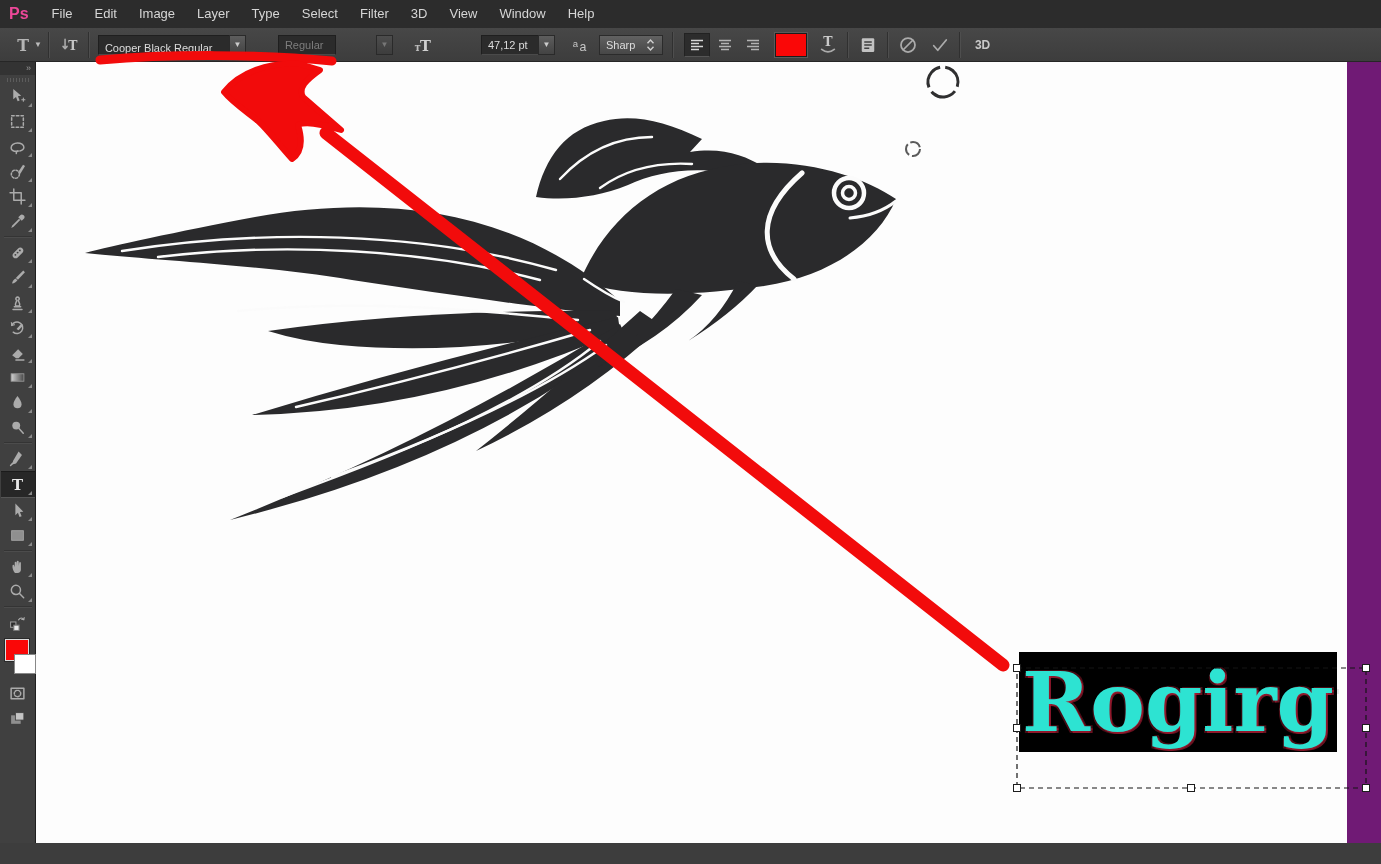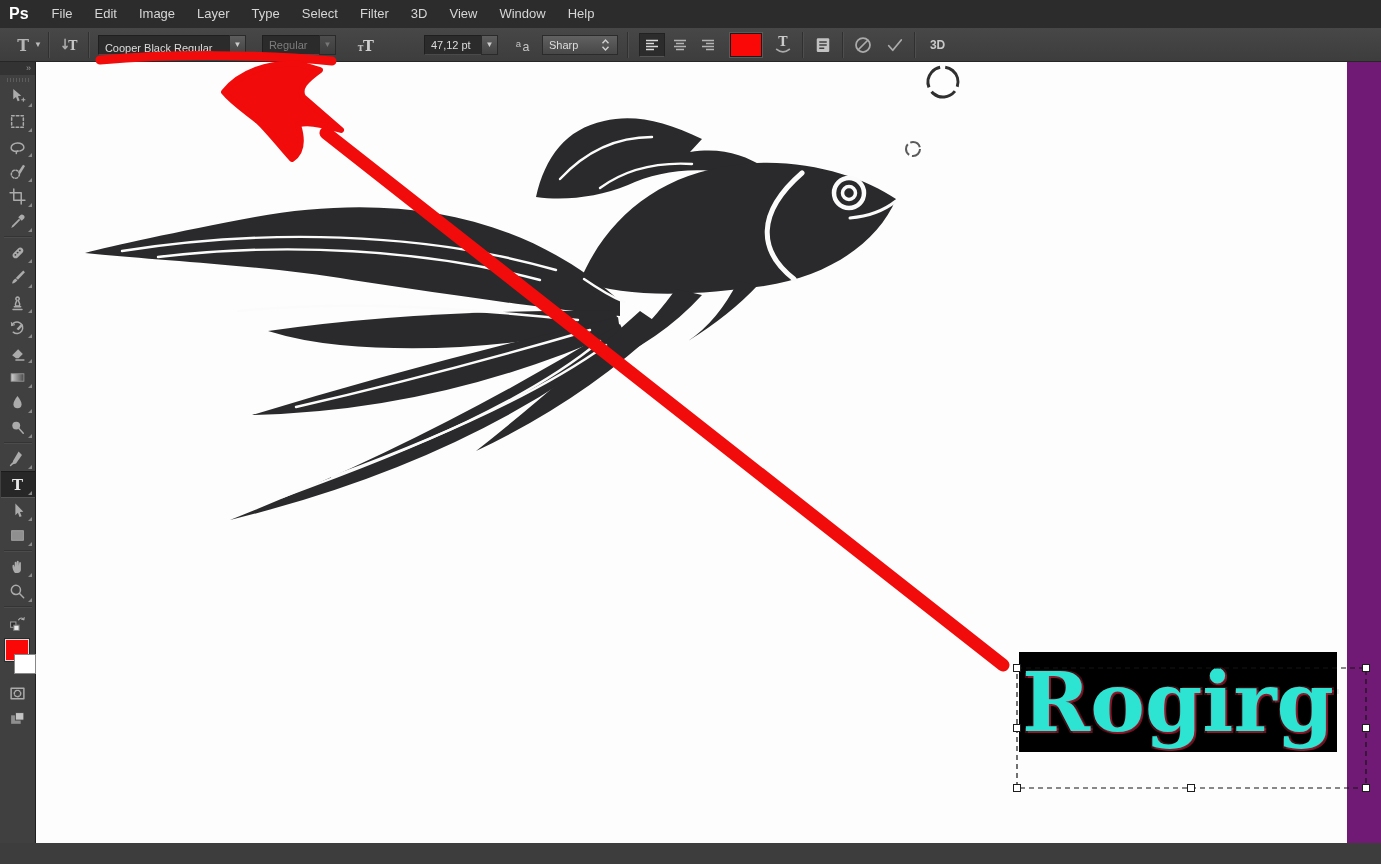--- a/index.html
+++ b/index.html
@@ -1,21 +1,21 @@
 <!DOCTYPE html>
 <html style="--red: #f20b0b; --cyan: #2de3d2; --fish: #2a2a2c;"><head>
 <meta charset="utf-8">
 <style>
   html,body{margin:0;padding:0;background:#222;}
   #app{position:relative;width:1381px;height:864px;overflow:hidden;background:#3d3d3d;
        font-family:"Liberation Sans",sans-serif;-webkit-font-smoothing:antialiased;}
 
   
   .menubar{height:28px;background:#2c2c2c;display:flex;align-items:center;color:#d6d6d6;font-size:13px;}
-  .ps-logo{font-weight:bold;font-size:16px;color:#ffffff;padding:0 12px 0 9px;letter-spacing:0;}
+  .ps-logo{font-weight:bold;font-size:16px;color:#ec4899;padding:0 12px 0 9px;letter-spacing:0;}
   .menu-item{padding:0 11px;cursor:default;line-height:28px;}
 
   
   .optionsbar{height:34px;background:linear-gradient(#474747,#3d3d3d);border-bottom:1px solid #262626;
               display:flex;align-items:center;color:#c9c9c9;box-sizing:border-box;}
   .ob-sep{width:1px;height:26px;background:#303030;border-right:1px solid #4e4e4e;margin:0 6px;}
   .ob-icon{display:flex;align-items:center;justify-content:center;width:26px;height:26px;}
   .tool-preset{display:flex;align-items:center;margin-left:14px;}
   .caret{font-size:8px;color:#bbb;margin-left:2px;}
   .field{display:flex;align-items:center;height:20px;margin-left:48px;}
@@ -96,21 +96,21 @@
         <text x="11.5" y="12.5" text-anchor="middle" font-size="11" font-family="DejaVu Serif,serif" font-weight="bold" fill="#c5c5c5">T</text>
       </svg>
     </div>
     <div class="ob-sep"></div>
     <div class="field" style="margin-left:2px;">
       <div class="box" style="width:118px;align-items:flex-end;">
         <span>Cooper Black Regular</span>
       </div>
       <div class="ddbtn">▼</div>
     </div>
-    <div class="field disabled" style="margin-left:16px;">
+    <div class="field disabled" style="margin-left:32px;gap:41px;">
       <div class="box" style="width:44px;">
         <span>Regular</span>
       </div>
       <div class="ddbtn">▼</div>
     </div>
     <div class="ob-icon" style="margin-left:14px;">
       <svg width="22" height="18" viewBox="0 0 18 16">
         <text x="4" y="13" font-size="9" font-family="DejaVu Serif,serif" fill="#bdbdbd" font-weight="bold">т</text>
         <text x="9" y="13" font-size="13" font-family="DejaVu Serif,serif" fill="#cfcfcf" font-weight="bold">T</text>
       </svg>
@@ -120,21 +120,21 @@
         <span>47,12 pt</span>
       </div>
       <div class="ddbtn">▼</div>
     </div>
     <div class="ob-icon" style="margin-left:12px;">
       <svg width="18" height="18" viewBox="0 0 16 16">
         <text x="1.5" y="9.5" font-size="8.5" fill="#c7c7c7">a</text>
         <text x="7.5" y="13" font-size="11" fill="#c7c7c7">a</text>
       </svg>
     </div>
-    <div class="sharp-btn" style="width:76px;margin-left:6px;">
+    <div class="sharp-btn" style="width:64px;margin-left:6px;">
       <span style="flex:1">Sharp</span>
       <svg width="11" height="14" viewBox="0 0 11 14">
         <path d="M2.5 5.2L5.5 2l3 3.2M2.5 8.8l3 3.2 3-3.2" fill="none" stroke="#d0d0d0" stroke-width="1.4"></path>
       </svg>
     </div>
     <div class="ob-sep" style="margin:0 9px;"></div>
     <div class="align-btn active">
       <svg width="16" height="16" viewBox="0 0 16 16">
         <path d="M2 3.5h12M2 6.5h8M2 9.5h12M2 12.5h8" stroke="#d8d8d8" stroke-width="1.6"></path>
       </svg>

